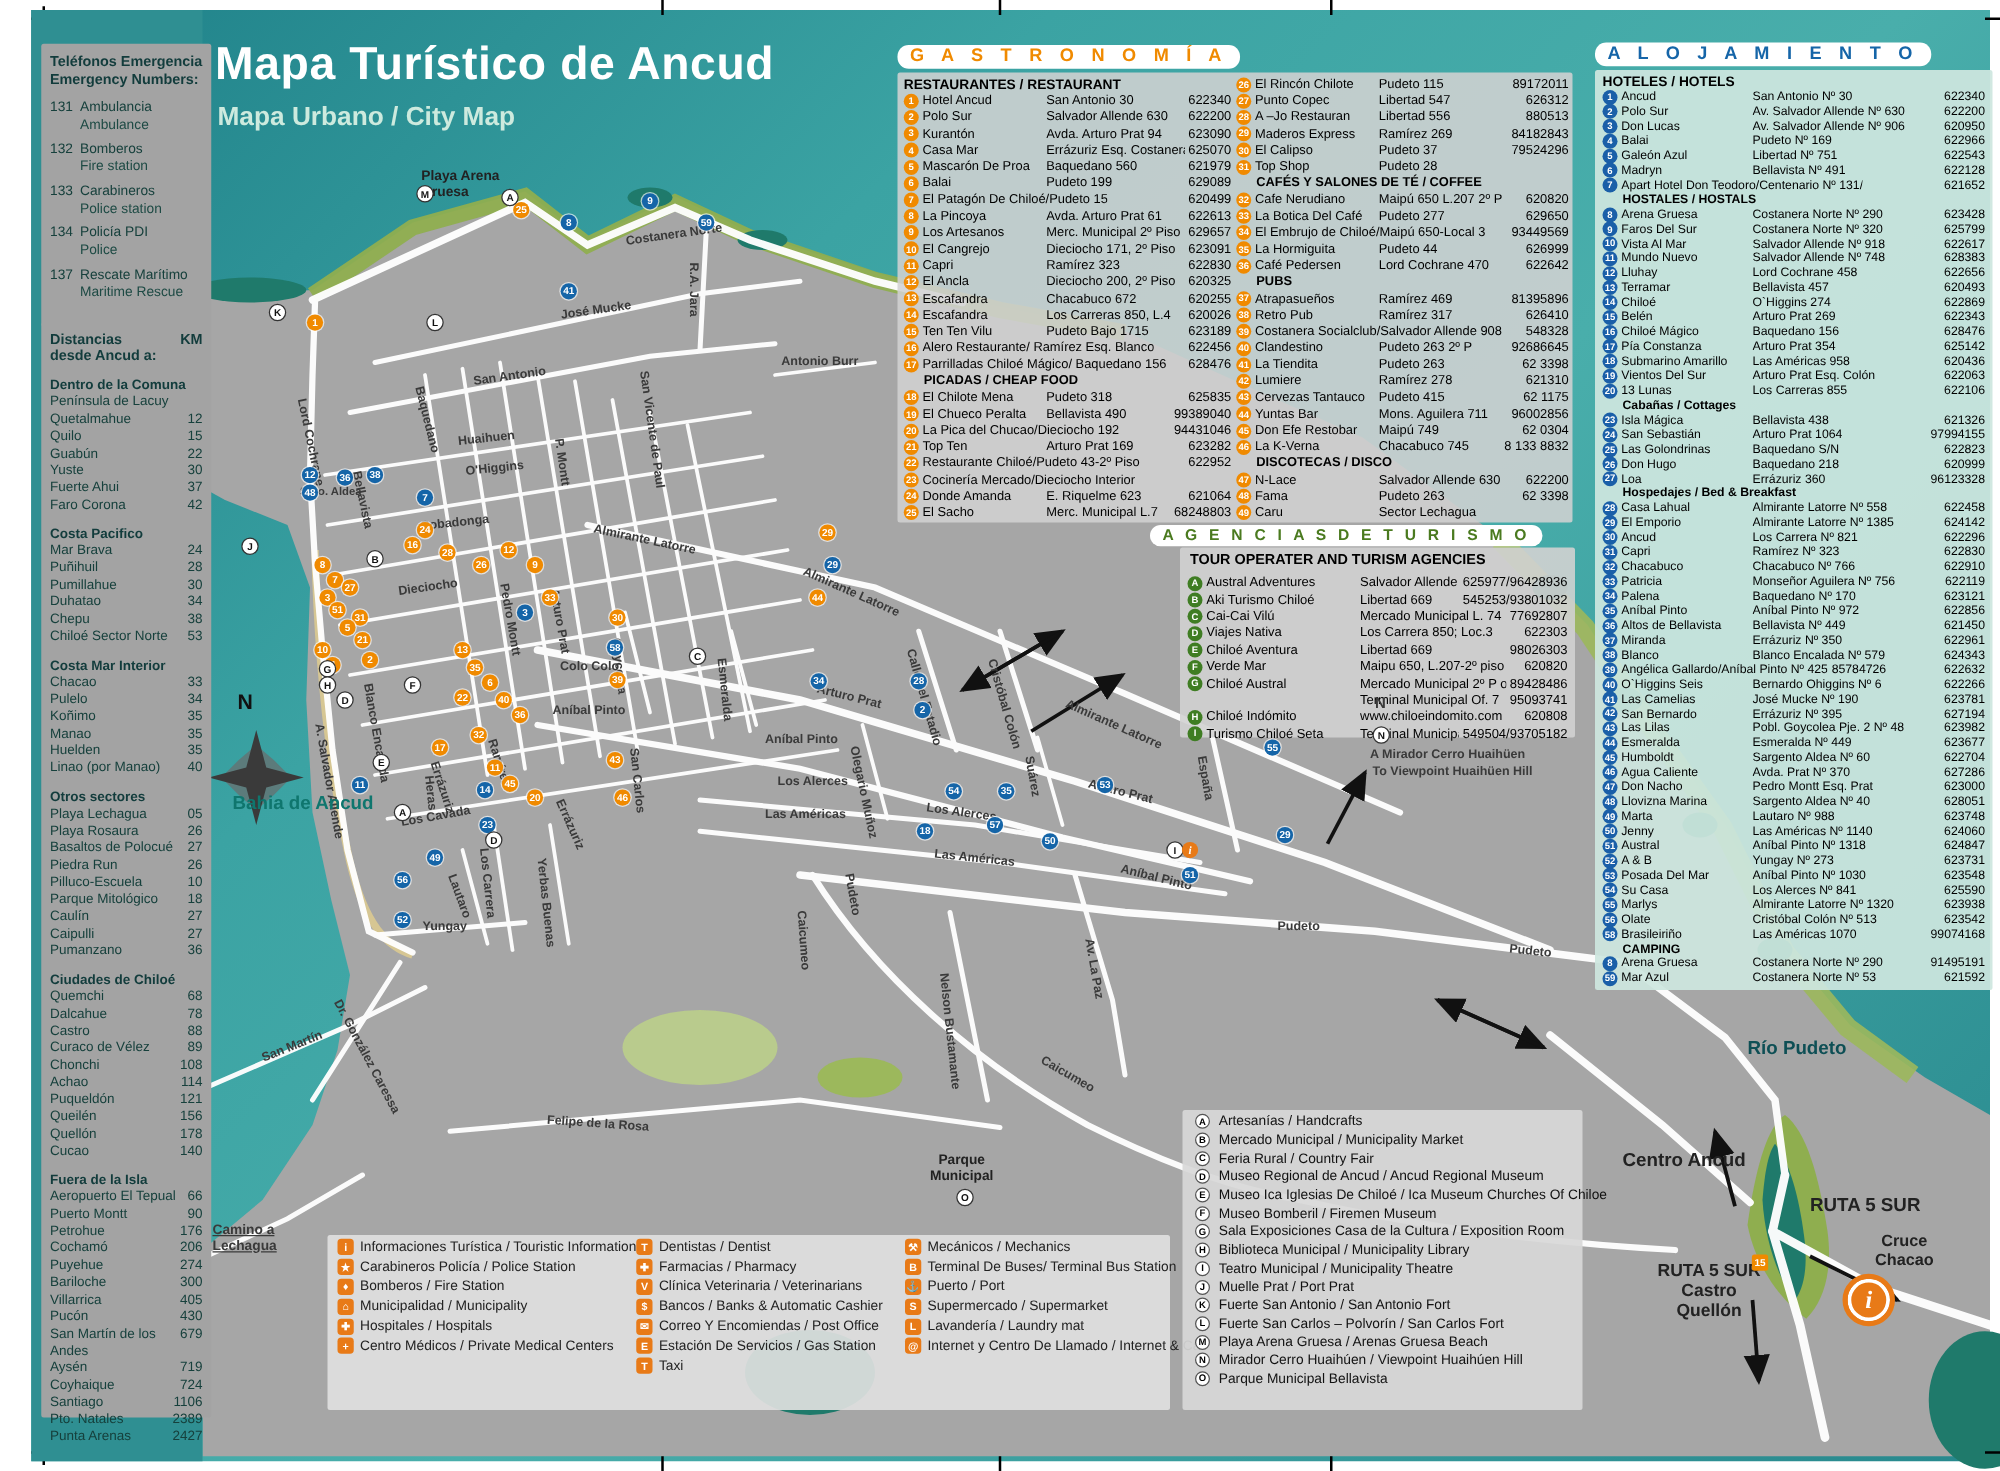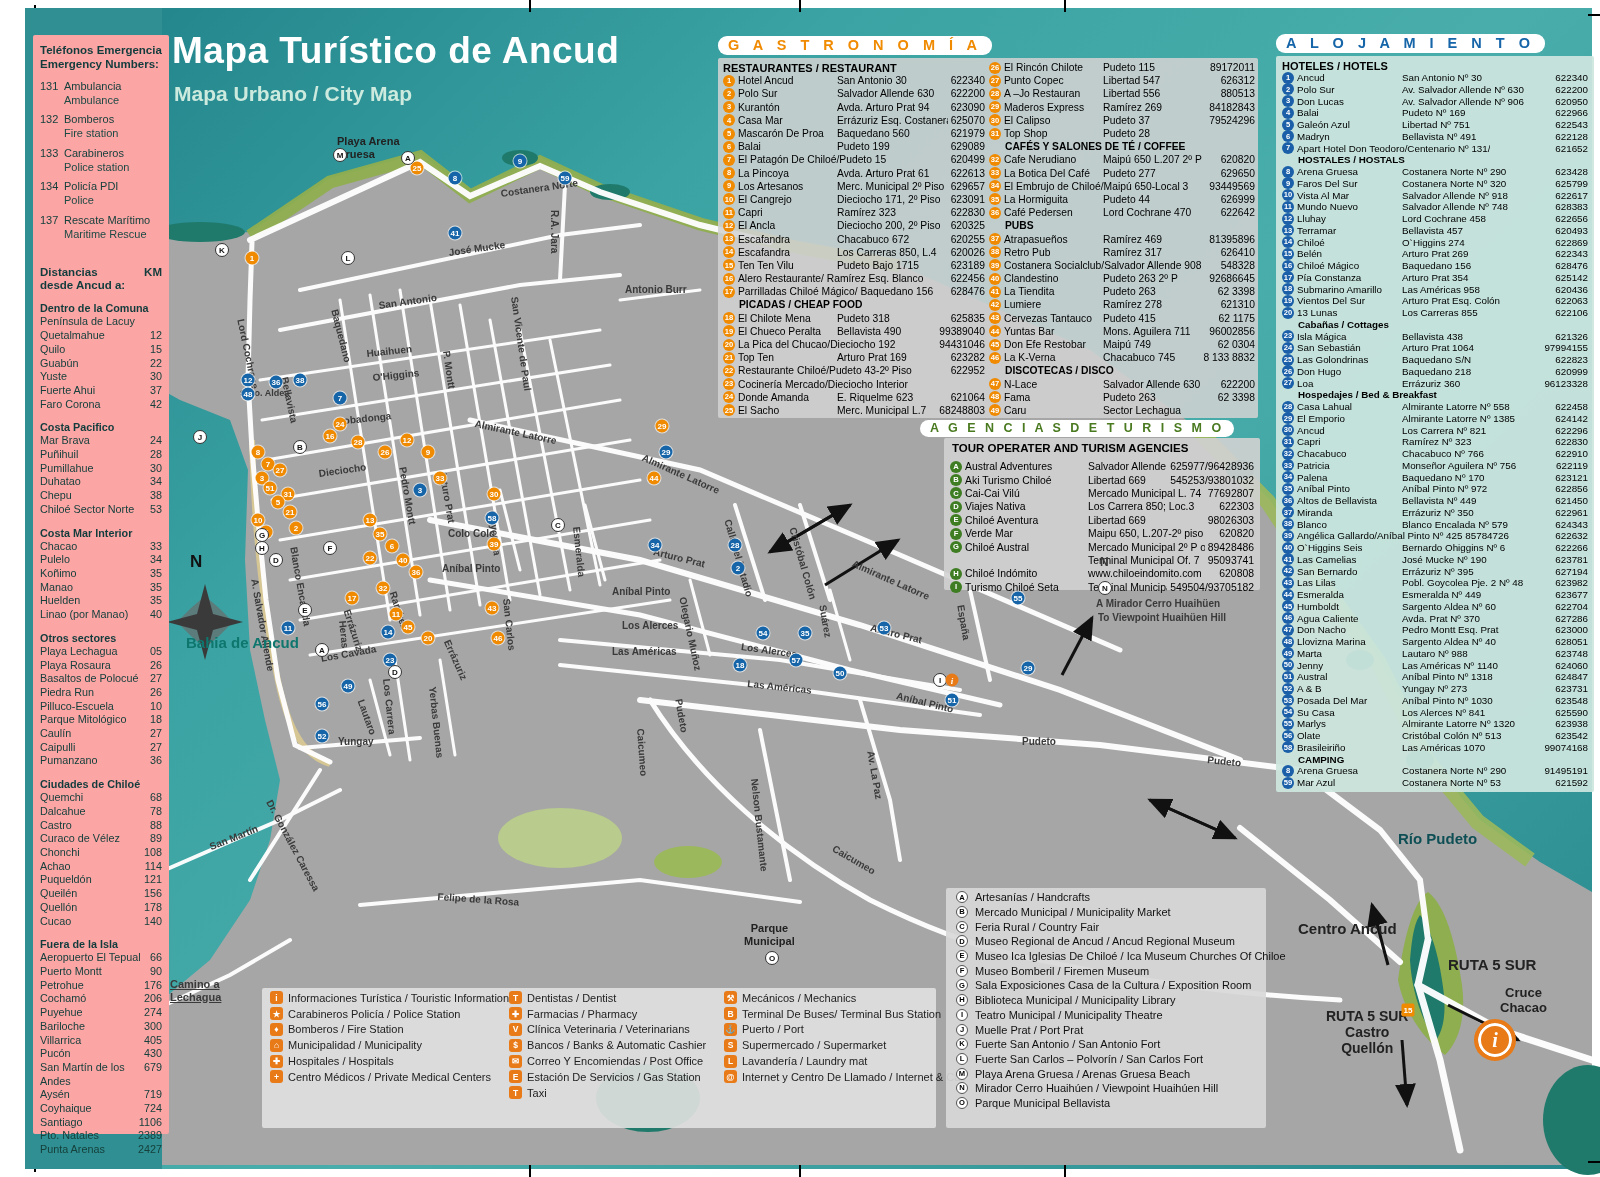--- a/index.html
+++ b/index.html
@@ -5,21 +5,21 @@
   html,body{margin:0;padding:0;background:#fff;font-family:"Liberation Sans",sans-serif;}
   .page{position:relative;width:1600px;height:1177px;overflow:hidden;background:#fff;}
   .mapframe{position:absolute;left:25px;top:8px;width:1567px;height:1161px;
     background:linear-gradient(135deg,#1f8189 0%,#3ba3a3 30%,#49aeab 55%,#27888d 100%);}
   svg.maplayer{position:absolute;left:0;top:0;pointer-events:none;}
   
   .maintitle{position:absolute;left:172px;top:30px;font-size:37px;font-weight:bold;color:#ffffff;letter-spacing:.5px;}
   .subtitle{position:absolute;left:174px;top:82px;font-size:21px;font-weight:bold;color:#cdeade;}
   
   .sidebar{position:absolute;left:25px;top:8px;width:137px;height:1161px;background:#2f8f92;}
-  .sidepanel{position:absolute;background:#fca5a5;border-radius:2px;color:#16403c;}
+  .sidepanel{position:absolute;background:#a3a3a3;border-radius:2px;color:#16403c;}
   .sp-emerg{left:8px;top:27px;width:122px;height:210px;padding:8px 7px;}
   .sp-dist{left:8px;top:250px;width:122px;height:860px;padding:8px 7px;}
   .sp-title{font-weight:bold;font-size:11.5px;color:#123c3c;line-height:1.25;}
   .erow{display:grid;grid-template-columns:24px 1fr;font-size:11px;line-height:1.25;margin-top:6px;}
   .erow .en{color:#1d4a44;}
   .dist-head{display:flex;font-weight:bold;font-size:11.5px;color:#123c3c;}
   .dist-head .km{margin-left:auto;}
   .dgroup{margin-top:9px;}
   .dgroup .gname{font-weight:bold;font-size:10.8px;color:#123c3c;line-height:1.3;}
   .dditem{display:flex;font-size:10.8px;line-height:1.27;}

